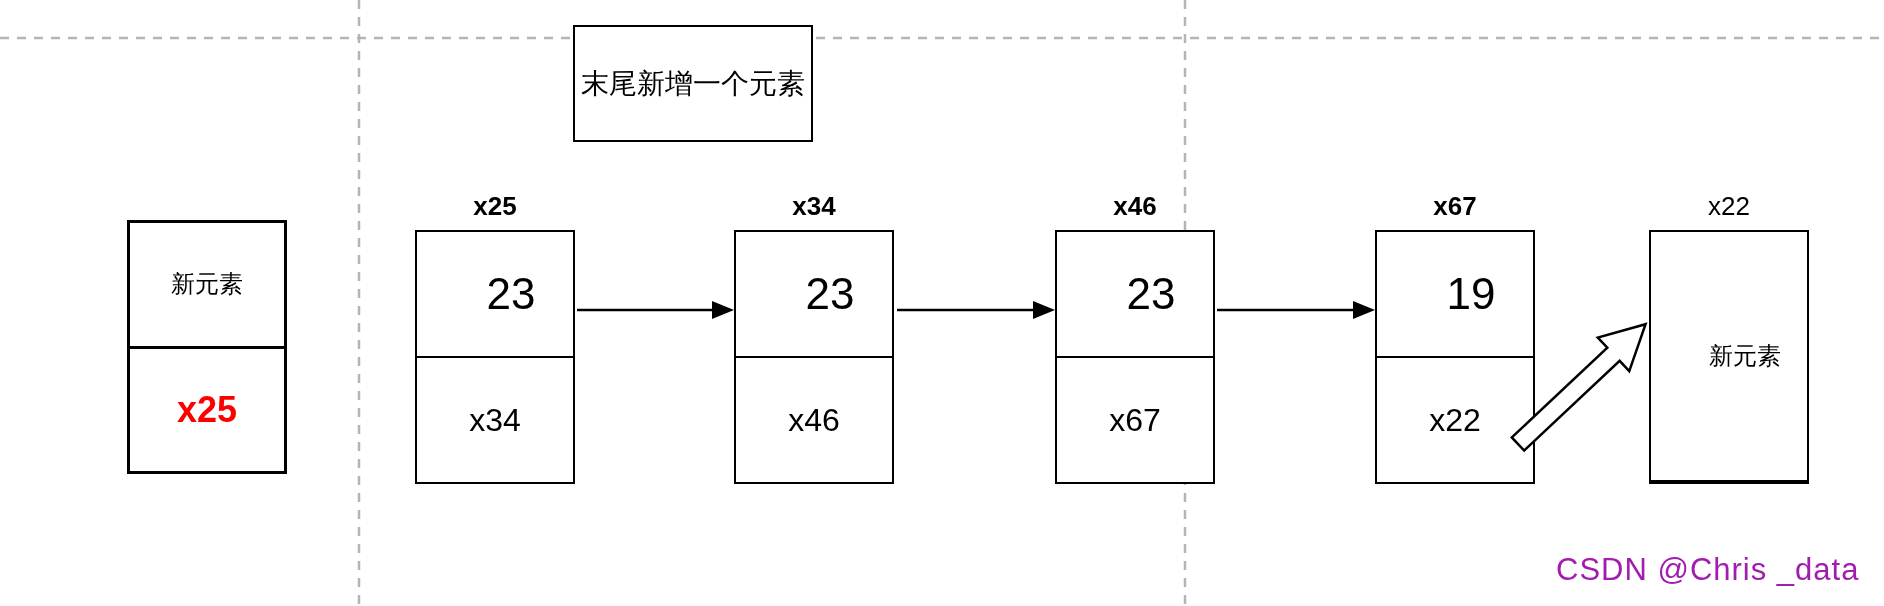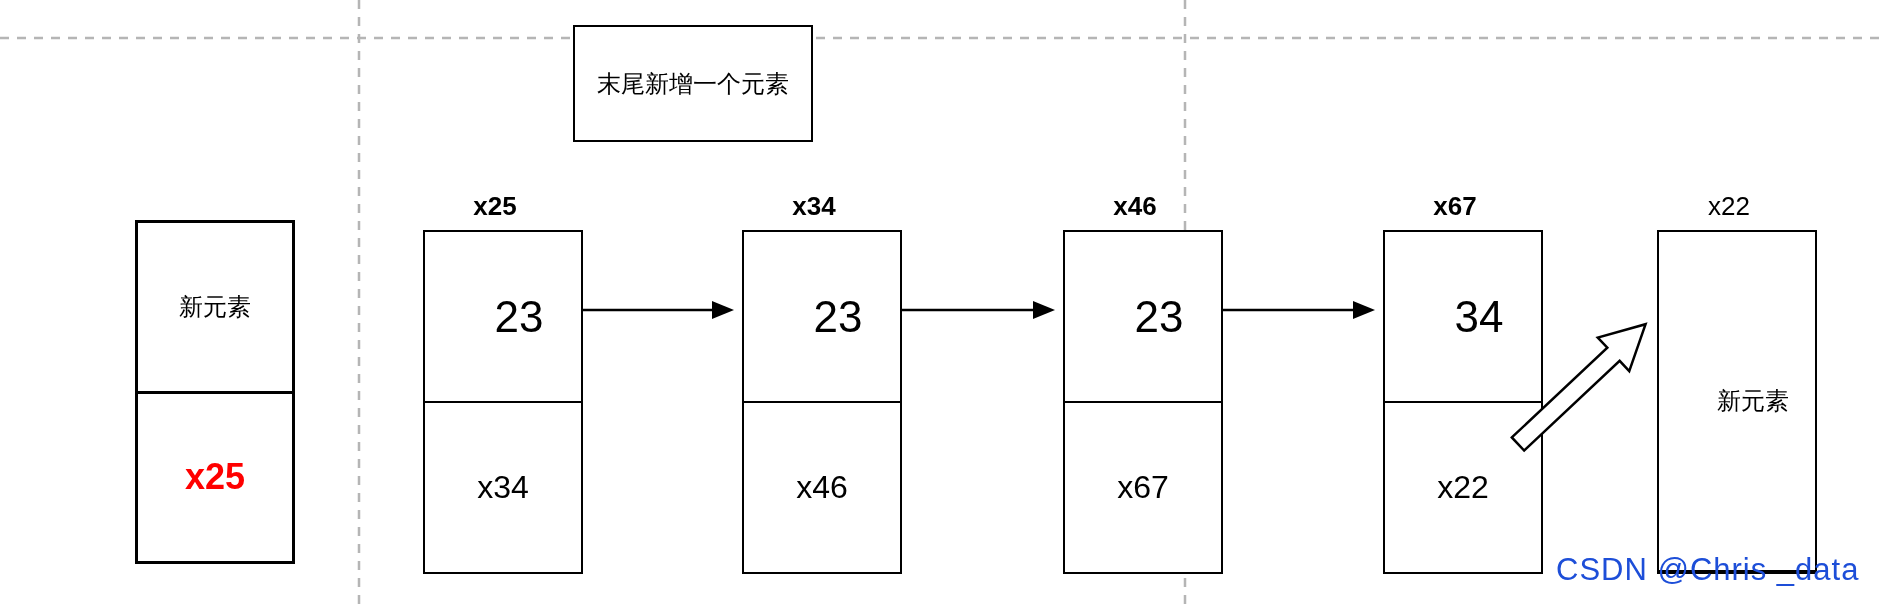--- a/index.html
+++ b/index.html
@@ -23,34 +23,33 @@
 
   
   .title-box {
     position: absolute;
     left: 573px; top: 25px;
     width: 240px; height: 117px;
     background: #fff;
     border: 2px solid #000;
     box-sizing: border-box;
     display: flex; align-items: center; justify-content: center;
-    font-size: 24px;
+    font-size: 28px;
     z-index: 1;
   }
 
   
   .node {
     position: absolute;
-    width: 160px; height: 344px;
+    width: 160px; height: 254px;
     background: #701a75;
     border: 3px solid #000;
     box-sizing: border-box;
     display: flex; flex-direction: column;
     z-index: 1;
-    margin-left: 8px;
   }
   .node .cell {
     flex: 1;
     display: flex; align-items: center; justify-content: center;
     background: #fff;
   }
   .node .cell.top { border-bottom: 3px solid #000; }
 
   .new-element-node { left: 127px; top: 220px; }
   .new-element-node .cell.top  { font-size: 24px; }
@@ -84,21 +83,21 @@
   .label-2 { left: 1055px; }
   .label-3 { left: 1375px; }
   .label-4 { left: 1649px; }
 
   
   .watermark {
     position: absolute;
     left: 1556px; top: 552px;
     font-size: 31px;
     letter-spacing: 1px;
-    color: #1d4ed8;
+    color: #a21caf;
     white-space: nowrap;
     z-index: 2;
   }
 </style>
 </head>
 <body>
 
 <div id="canvas">
 
   <svg class="layer base-layer">
@@ -158,21 +157,21 @@
     <div class="cell top">
       <span class="value">23</span>
     </div>
     <div class="cell bottom">
       <span class="next">x67</span>
     </div>
   </div>
 
   <div class="node list-node node-3">
     <div class="cell top">
-      <span class="value">34</span>
+      <span class="value">19</span>
     </div>
     <div class="cell bottom">
       <span class="next">x22</span>
     </div>
   </div>
 
   <div class="node list-node node-4">
     <div class="cell top">
       <span class="value cjk">新元素</span>
     </div>

